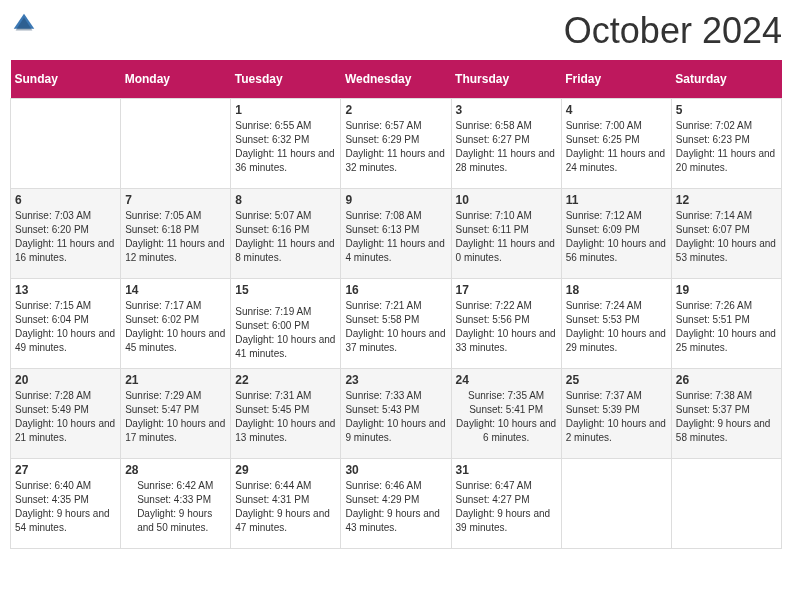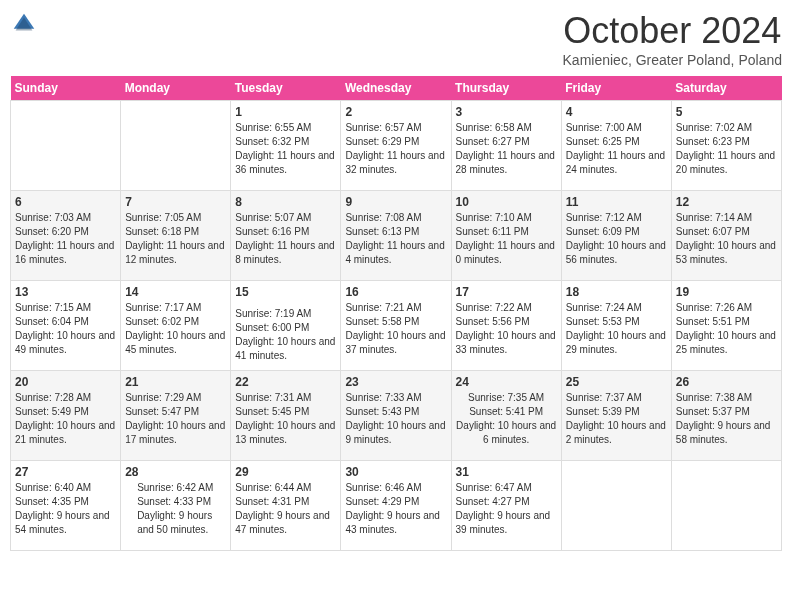--- a/index.html
+++ b/index.html
@@ -42,23 +42,23 @@
     .subtitle {
       font-size: 14px;
       color: #555;
     }
     table {
       width: 100%;
       border-collapse: collapse;
       font-size: 11px;
     }
     th {
-      background-color: #ec4899;
+      background-color: #be185d;
       color: white;
-      padding: 5px 4px;
+      padding: 12px 4px;
       text-align: left;
       font-size: 12px;
       font-weight: bold;
     }
     td {
       border: 1px solid #ddd;
       padding: 4px;
       vertical-align: top;
       width: 14.28%;
       min-height: 80px;
@@ -88,21 +88,20 @@
 
 <div class="header">
   <div class="logo">
     <svg class="logo-icon" viewBox="0 0 30 30">
       <polygon points="15,4 26,20 4,20" fill="#3c78b4"></polygon>
       <polygon points="15,8 24,22 6,22" fill="#1a3a5c" opacity="0.4"></polygon>
     </svg>
   </div>
   <div class="title-section">
     <div class="month-title">October 2024</div>
-    <div class="subtitle">Kamieniec, Greater Poland, Poland</div>
   </div>
 </div>
 
 <table>
   <thead>
     <tr>
 
     <th>Sunday</th>
         <th>Monday</th>
         <th>Tuesday</th>

